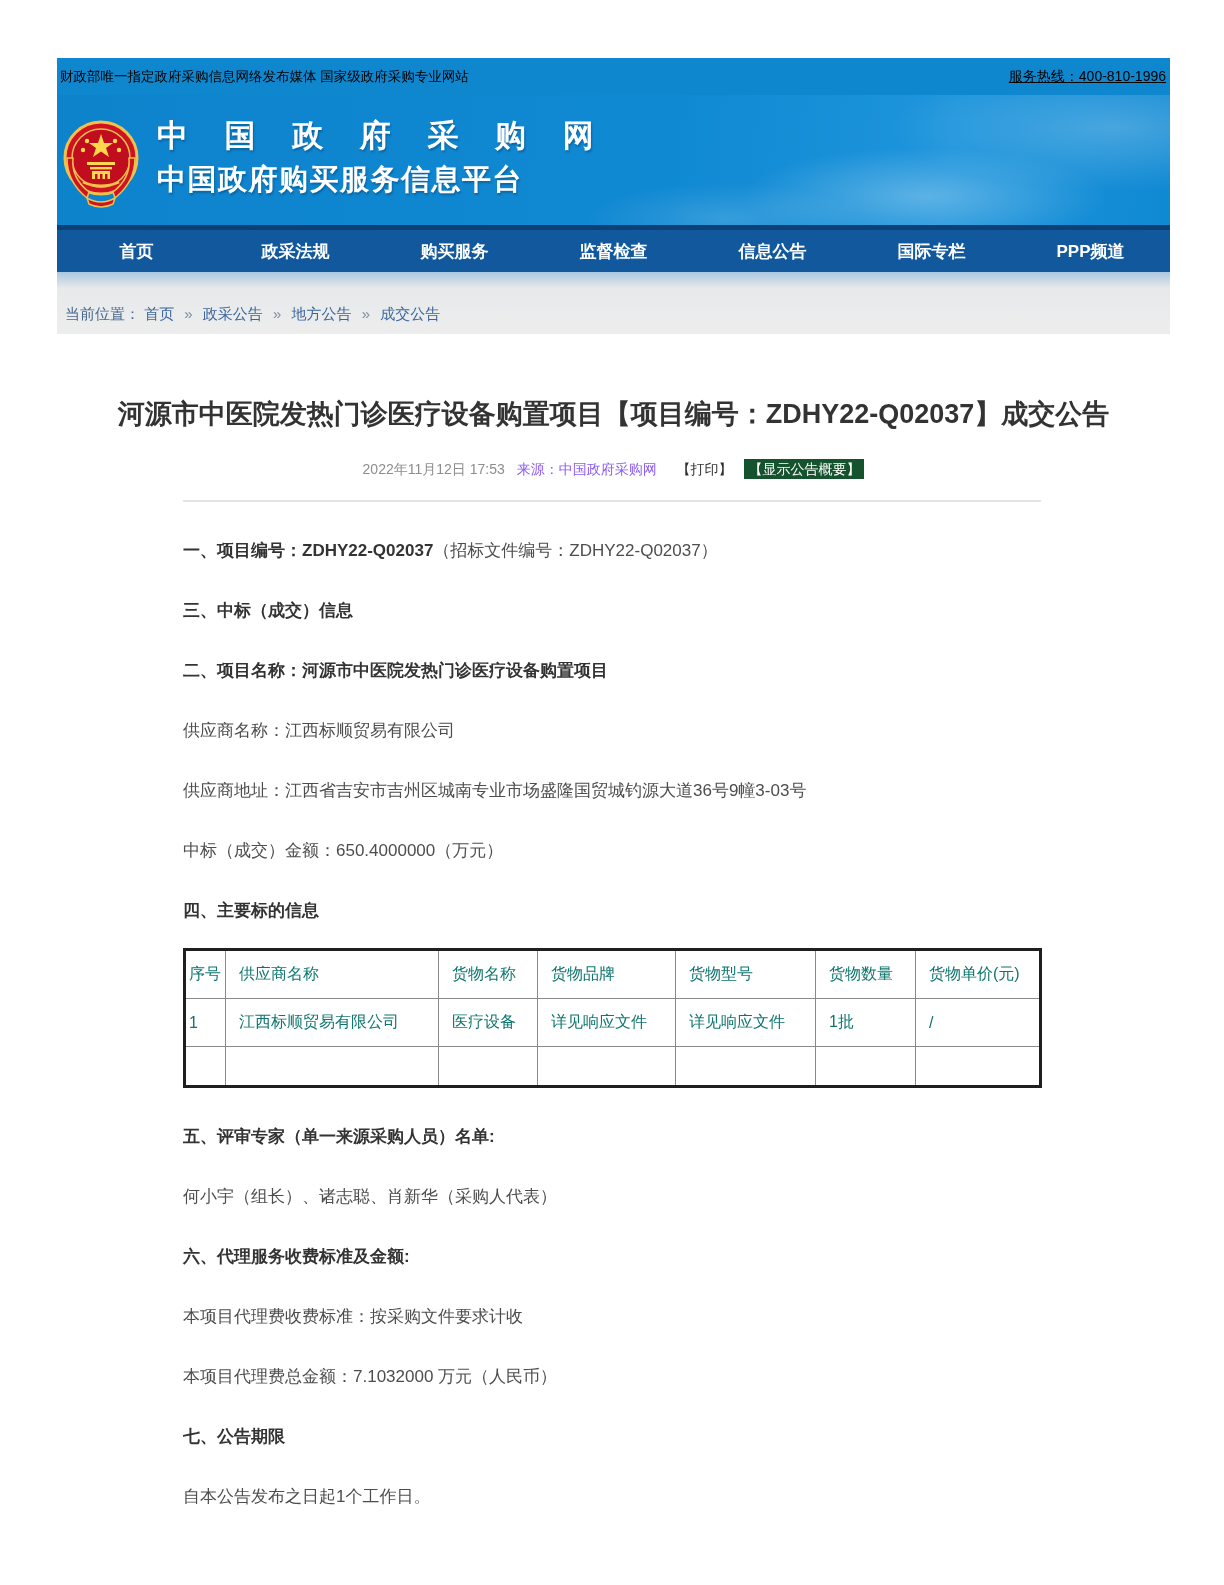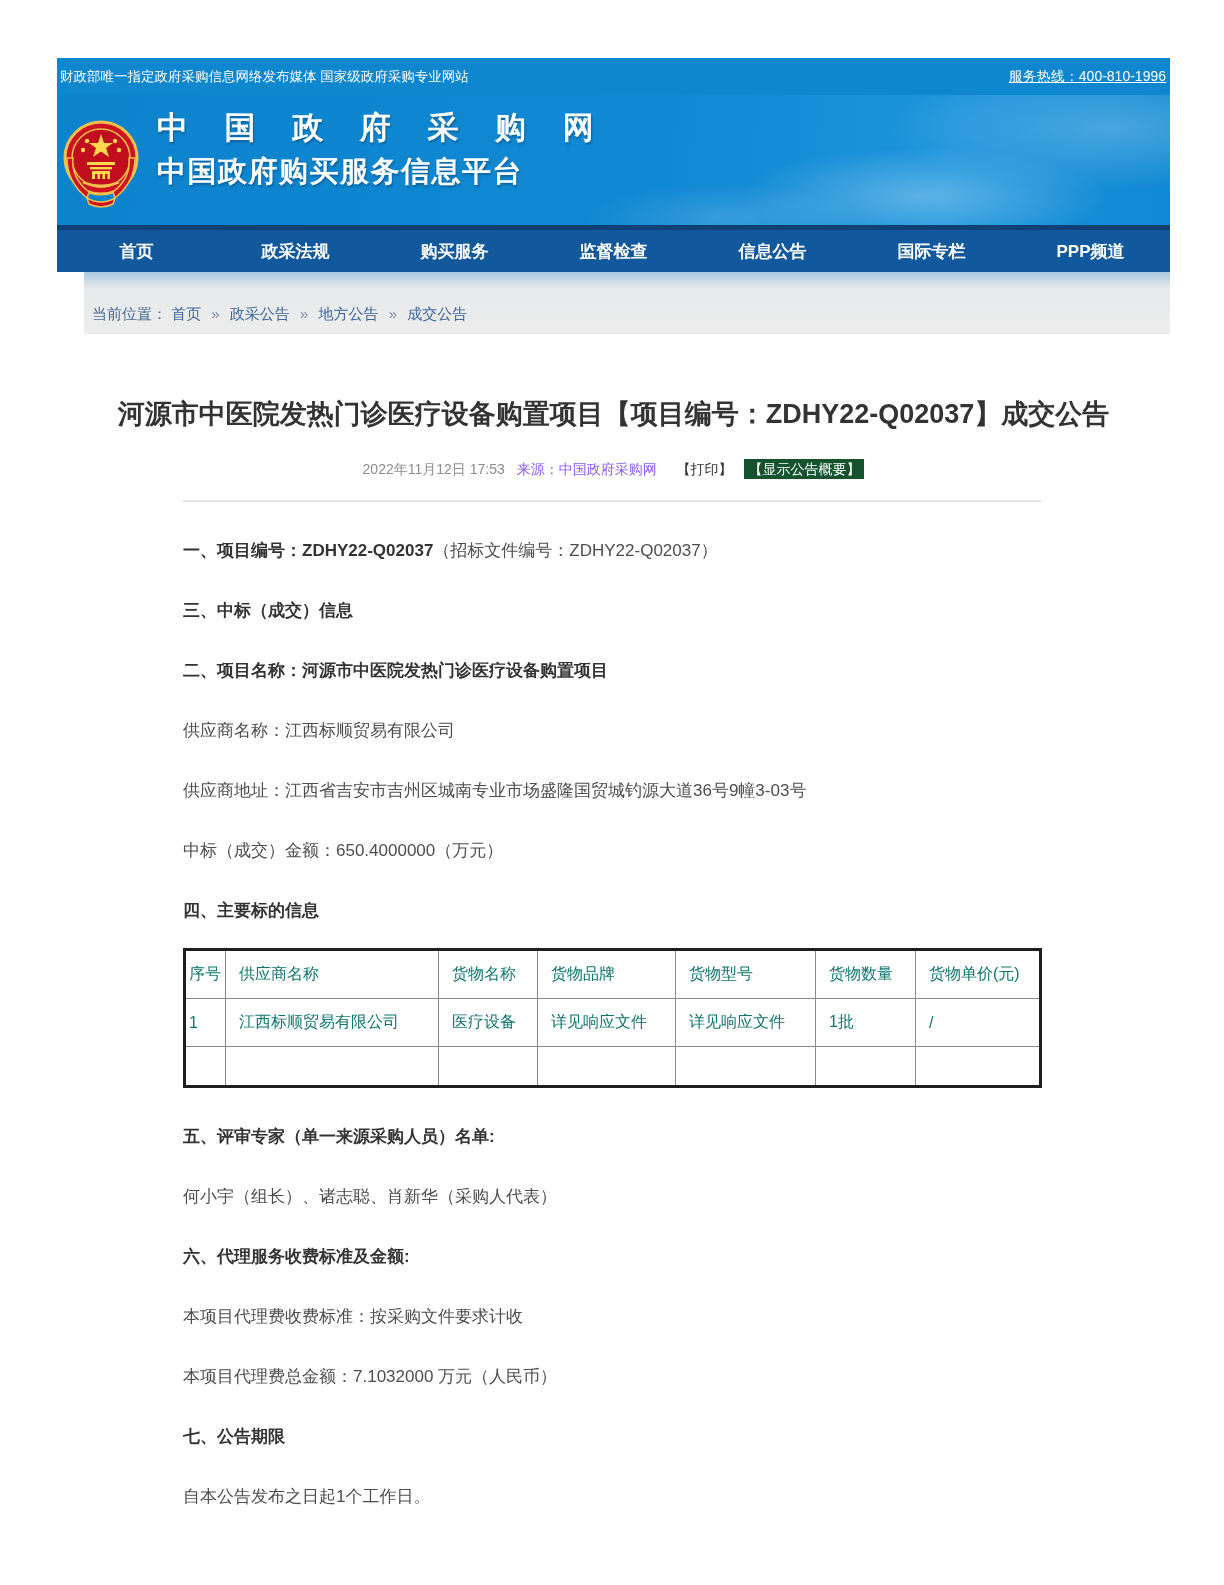--- a/index.html
+++ b/index.html
@@ -3,37 +3,37 @@
 <meta charset="utf-8">
 <style>
   * { margin:0; padding:0; box-sizing:border-box; }
   html,body { background:#ffffff; font-family:"Liberation Sans","DejaVu Sans",sans-serif; }
   body { width:1224px; height:1585px; overflow:hidden; }
 
   .page { width:1113px; margin:58px 0 0 57px; }
 
   
   .topbar {
-    height:37px; background:#0f87cf; color:#ffffff;
+    height:37px; background:#0f87cf; color:#000000;
     display:flex; justify-content:space-between; align-items:center;
     padding:0 4px 0 3px; font-size:13.5px;
   }
   .topbar .hotline { font-size:14px;text-decoration:underline; }
 
   
   .banner {
     height:130px; position:relative;
     background:
       radial-gradient(ellipse 260px 70px at 78% 78%, rgba(255,255,255,.28), rgba(255,255,255,0) 70%),
       radial-gradient(ellipse 320px 90px at 95% 25%, rgba(255,255,255,.22), rgba(255,255,255,0) 70%),
       radial-gradient(ellipse 200px 50px at 60% 95%, rgba(255,255,255,.15), rgba(255,255,255,0) 70%),
       linear-gradient(95deg, #0d83cc 0%, #1089d3 55%, #1e95dc 80%, #1089d3 100%);
   }
   .emblem { position:absolute; left:6px; top:13px; }
-  .banner-text { position:absolute; left:100px; top:12px; color:#fff; }
+  .banner-text { position:absolute; left:100px; top:20px; color:#fff; }
   .site-name {
     font-size:31px; font-weight:bold; letter-spacing:14px; white-space:nowrap;
     text-shadow:1px 2px 2px rgba(0,40,80,.35);
   }
   .site-sub {
     font-size:29px; font-weight:bold; letter-spacing:1.5px; margin-top:3px; white-space:nowrap;
     text-shadow:1px 2px 2px rgba(0,40,80,.35);
   }
   .site-url {
     font-size:22px; font-weight:bold; margin-top:2px; text-align:center; width:390px;
@@ -47,21 +47,21 @@
   }
   .nav-item {
     flex:1; display:flex; align-items:center; justify-content:center;
     color:#fff; font-size:17px; font-weight:bold; cursor:pointer; white-space:nowrap;
   }
 
   
   .crumb-strip {
     height:62px;
     background:linear-gradient(#a9c8e0 0px, #e7e9ea 16px, #ededed 100%);
-    padding:33px 8px 0 8px; font-size:15px; color:#47698f;margin-left:27px;
+    padding:33px 8px 0 8px; font-size:15px; color:#47698f;
   }
   .crumb-strip a { color:#3a659d; text-decoration:none; cursor:pointer; }
   .crumb-sep { color:#7a8ea4; margin:0 6px; }
 
   
   .article-title {
     margin:60px auto 0; width:1062px; text-align:center;
     font-size:27px; line-height:40px; font-weight:bold; color:#333;
   }
   .meta { text-align:center; margin-top:27px; font-size:14px; color:#8d8d8d; }

